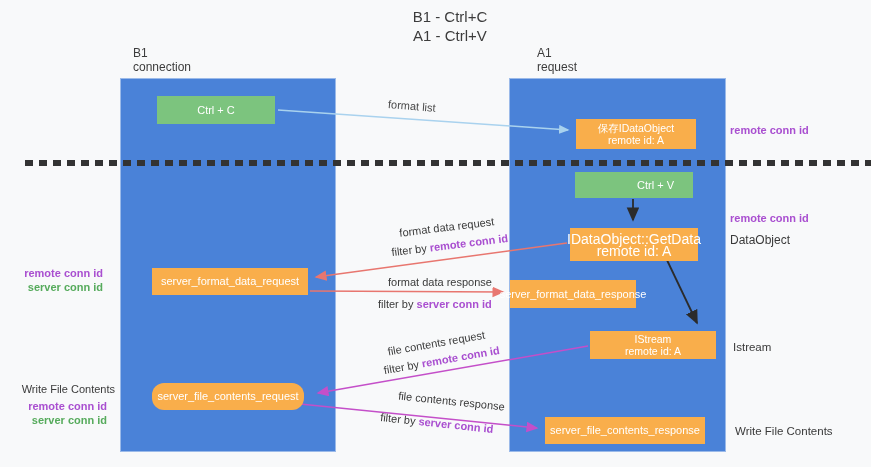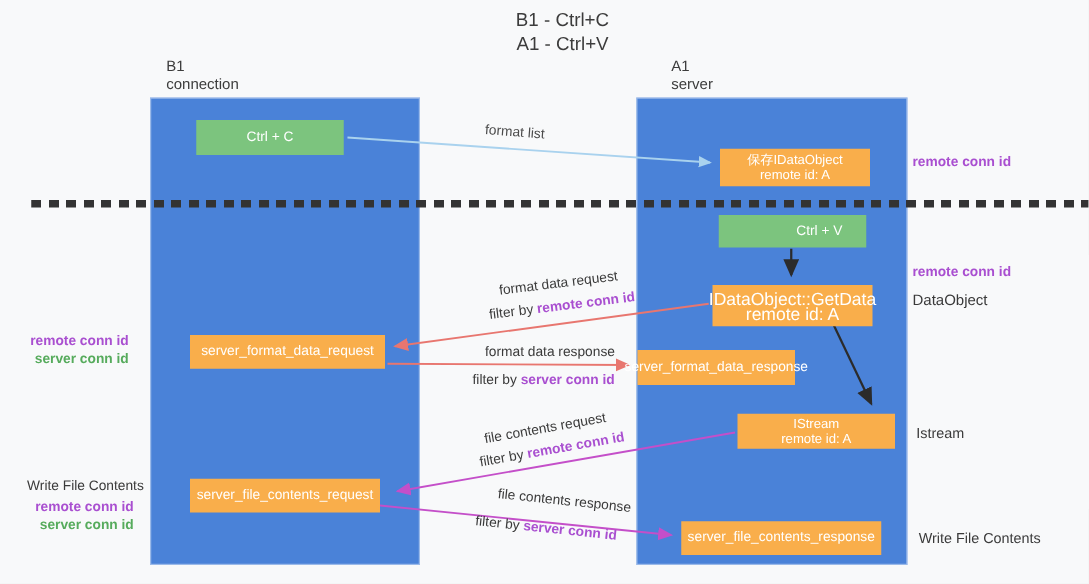--- a/index.html
+++ b/index.html
@@ -42,21 +42,21 @@
     <div>B1 - Ctrl+C</div>
     <div>A1 - Ctrl+V</div>
   </div>
 
   <div class="col-header" style="left:133px; top:46px;">
     <div>B1</div>
     <div>connection</div>
   </div>
   <div class="col-header" style="left:537px; top:46px;">
     <div>A1</div>
-    <div>server</div>
+    <div>request</div>
   </div>
 
   <div class="col col-left"></div>
   <div class="col col-right"></div>
 
   <div class="dash-line"></div>
 
   <svg class="arrows" width="871" height="467" viewBox="0 0 871 467">
     <defs>
       <marker id="m-blue" markerWidth="8" markerHeight="8" refX="6" refY="3" orient="auto">
@@ -105,21 +105,21 @@
 
   <div class="node orange" style="left:510px; top:280px; width:126px; height:28px;">
     <div>server_format_data_response</div>
   </div>
 
   <div class="node orange" style="left:590px; top:331px; width:126px; height:28px; font-size:10.5px; line-height:12px;">
     <div>IStream</div>
     <div>remote id: A</div>
   </div>
 
-  <div class="node orange" style="left:152px; top:383px; width:152px; height:27px;">
+  <div class="node orange" style="left:152px; top:383px; width:152px; height:27px;border-radius:12px;">
     <div>server_file_contents_request</div>
   </div>
 
   <div class="node orange" style="left:545px; top:417px; width:160px; height:27px;">
     <div>server_file_contents_response</div>
   </div>
 
   <div class="flow-label" style="left:388px; top:100px; transform:rotate(4.5deg); color:#4a4a4a;">format list</div>
 
   <div class="flow-label" style="left:399px; top:221px; transform:rotate(-7deg);">format data request</div>

